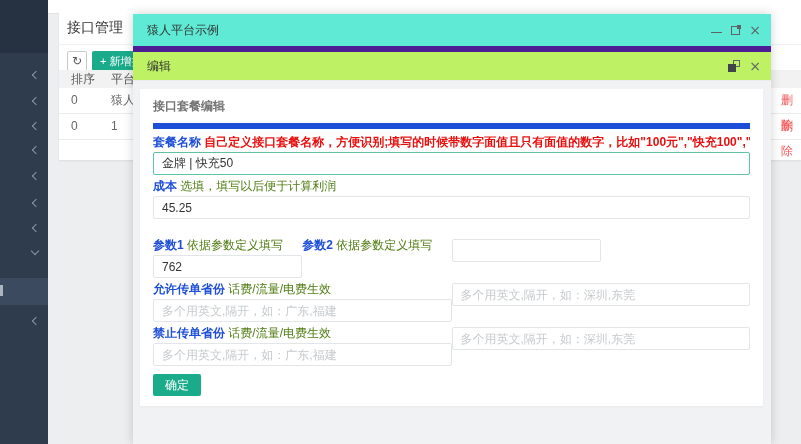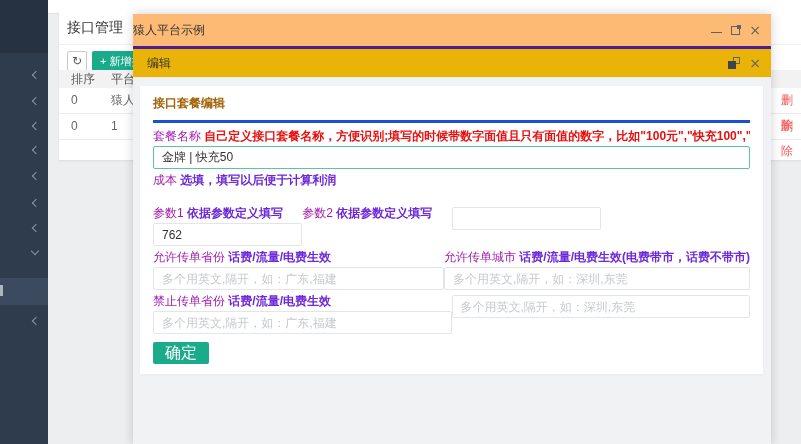--- a/index.html
+++ b/index.html
@@ -30,49 +30,49 @@
   .bg-table{position:absolute;left:0px;top:60px;width:742px;}
   .bg-thead{height:18px;line-height:18px;background:#f2f2f2;display:flex;color:#555;}
   .bg-trow{height:25px;line-height:25px;border-bottom:1px solid #ebebeb;display:flex;position:relative;color:#666;}
   .c1{width:32px;padding-left:12px;}
   .c2{padding-left:8px;}
   .row-action{position:absolute;left:722px;top:0;color:#f25555;}
 
   
   .modal{position:absolute;left:133px;top:14px;width:638px;height:430px;background:#f1f2f3;
          box-shadow:0 0 10px rgba(0,0,0,.18);}
-  .m-titlebar{height:32px;line-height:32px;background:#fdba74;border-bottom:3px solid #4c1d95;
-              color:#333;position:relative;}
-  .m-subbar{height:28px;line-height:28px;background:#eab308;border-bottom:1px solid #ececec;
+  .m-titlebar{height:32px;line-height:32px;background:#5eead4;border-bottom:6px solid #4c1d95;
+              padding-left:14px;color:#333;position:relative;}
+  .m-subbar{height:28px;line-height:28px;background:#bef264;border-bottom:1px solid #ececec;
             padding-left:14px;color:#333;position:relative;}
   .m-controls{position:absolute;right:10px;top:0;height:100%;display:flex;align-items:center;gap:9px;}
   .ic-min{width:11px;height:1px;background:#5f6368;margin-top:4px;}
   .ic-max{position:relative;width:9px;height:9px;border:1px solid #5f6368;box-sizing:border-box;}
   .ic-max:after{content:"";position:absolute;right:-2px;top:-2px;width:4px;height:4px;background:#5f6368;}
   .ic-restore{position:relative;width:12px;height:12px;}
   .ic-restore .back{position:absolute;right:0;top:0;width:7px;height:7px;border:1px solid #5f6368;box-sizing:border-box;}
   .ic-restore .front{position:absolute;left:0;bottom:0;width:8px;height:8px;background:#40444a;}
   .ic-close{font-size:14px;color:#5f6368;line-height:1;font-family:"DejaVu Sans",sans-serif;}
 
   .form-card{position:absolute;left:7px;top:8px;width:623px;background:#fff;box-sizing:border-box;
              padding:4px 13px 10px 13px;box-shadow:0 1px 2px rgba(0,0,0,.04);}
-  .section-title{font-weight:bold;color:#a16207;padding:5px 0 8px 0;border-bottom:3px solid #1d4ed8;margin-bottom:7px;}
+  .section-title{font-weight:bold;color:#737373;padding:5px 0 8px 0;border-bottom:6px solid #1d4ed8;margin-bottom:7px;}
   .f-label{line-height:13px;margin-bottom:3px;white-space:nowrap;overflow:hidden;}
-  .f-label b{color:#a21caf;font-weight:normal;}
-  .f-label .hint{color:#6d28d9;font-weight:bold;}
+  .f-label b{color:#1d4ed8;font-weight:bold;}
+  .f-label .hint{color:#4d7c0f;font-weight:normal;}
   .f-label .hint-red{color:#e80f0f;font-weight:bold;}
   .f-input{display:block;width:100%;height:23px;box-sizing:border-box;border:1px solid #e3e6e8;border-radius:2px;
            padding:0 8px;font-size:12px;color:#333;background:#fff;margin-bottom:5px;outline:none;
            font-family:"Liberation Sans","DejaVu Sans",sans-serif;}
   .f-input::placeholder{color:#c6cacd;}
   .f-input.focused{border-color:#5fc2a2;}
   .grid4{display:grid;grid-template-columns:repeat(4,1fr);column-gap:0;margin-top:20px;}
   .grid2{display:grid;grid-template-columns:repeat(2,1fr);}
   .btn-submit{display:inline-block;margin-top:3px;height:22px;line-height:22px;padding:0 12px;background:#1aab8b;
-              color:#fff;border:none;border-radius:2px;font-size:16px;
+              color:#fff;border:none;border-radius:2px;font-size:12px;
               font-family:"Liberation Sans","DejaVu Sans",sans-serif;}
 </style>
 </head>
 <body>
 
 <div class="screen">
 
   <div class="sidebar">
     <div class="logo-block"></div>
     <div class="side-item" style="top:63px">
@@ -160,20 +160,21 @@
         <div class="f-label">
           <b>套餐名称</b>
           <span class="hint-red">自己定义接口套餐名称，方便识别;填写的时候带数字面值且只有面值的数字，比如"100元","快充100","四川100电费"</span>
         </div>
         <input class="f-input focused" value="金牌 | 快充50" style="">
 
         <div class="f-label">
           <b>成本</b>
           <span class="hint">选填，填写以后便于计算利润</span>
         </div>
+        <input class="f-input" value="45.25" style="">
 
         <div class="grid4">
           <div>
             <div class="f-label">
               <b>参数1</b>
               <span class="hint">依据参数定义填写</span>
             </div>
             <input class="f-input" value="762" style="">
           </div>
           <div>
@@ -189,24 +190,20 @@
 
         <div class="grid2">
           <div>
             <div class="f-label">
               <b>允许传单省份</b>
               <span class="hint">话费/流量/电费生效</span>
             </div>
             <input class="f-input" placeholder="多个用英文,隔开，如：广东,福建" style="">
           </div>
           <div>
-            <div class="f-label">
-              <b>允许传单城市</b>
-              <span class="hint">话费/流量/电费生效(电费带市，话费不带市)</span>
-            </div>
             <input class="f-input" placeholder="多个用英文,隔开，如：深圳,东莞" style="">
           </div>
         </div>
 
         <div class="grid2">
           <div>
             <div class="f-label">
               <b>禁止传单省份</b>
               <span class="hint">话费/流量/电费生效</span>
             </div>

